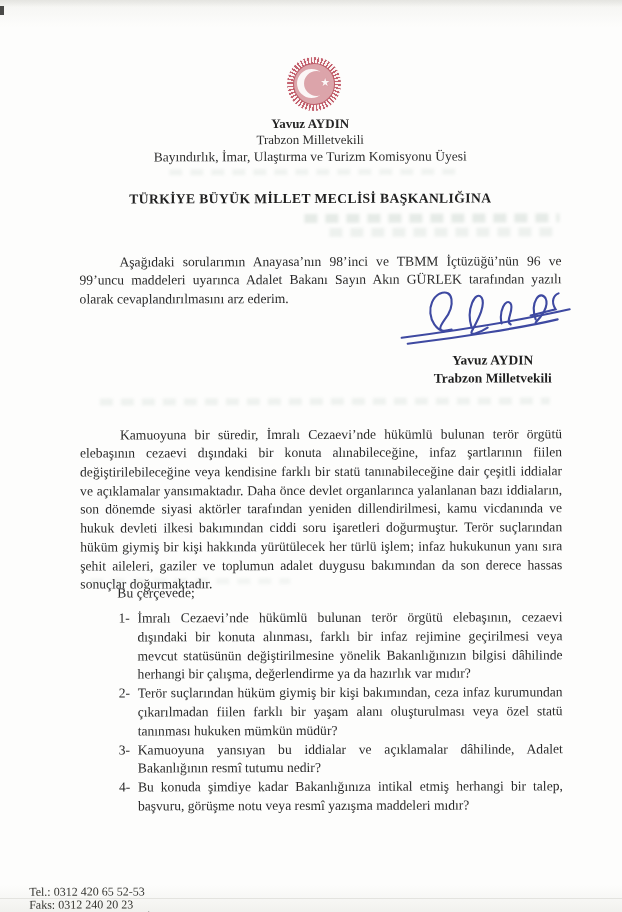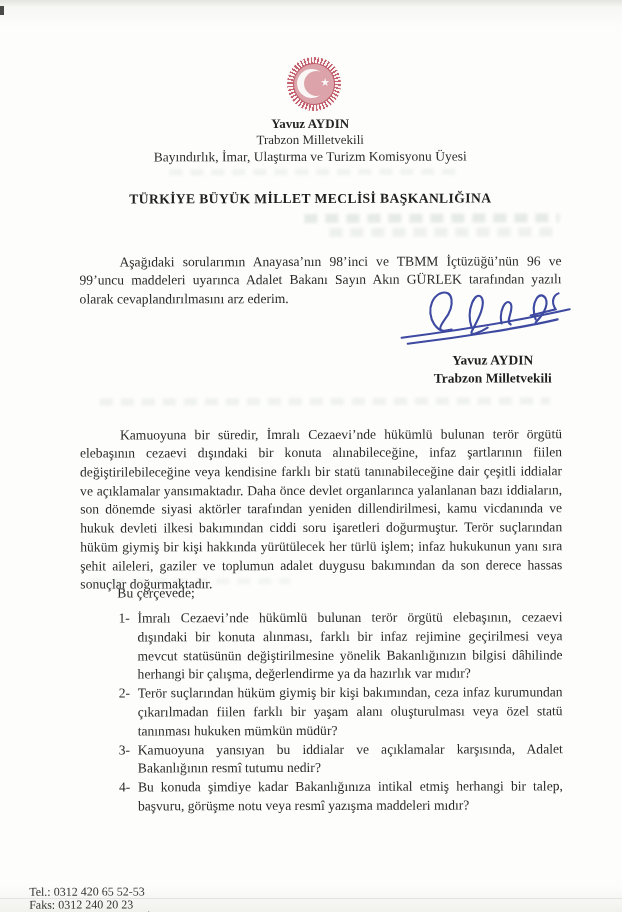--- a/index.html
+++ b/index.html
@@ -130,21 +130,21 @@
       <li class="q-item">
         <span class="q-num">1-</span>
         <span class="q-text">İmralı Cezaevi’nde hükümlü bulunan terör örgütü elebaşının, cezaevi dışındaki bir konuta alınması, farklı bir infaz rejimine geçirilmesi veya mevcut statüsünün değiştirilmesine yönelik Bakanlığınızın bilgisi dâhilinde herhangi bir çalışma, değerlendirme ya da hazırlık var mıdır?</span>
       </li>
       <li class="q-item">
         <span class="q-num">2-</span>
         <span class="q-text">Terör suçlarından hüküm giymiş bir kişi bakımından, ceza infaz kurumundan çıkarılmadan fiilen farklı bir yaşam alanı oluşturulması veya özel statü tanınması hukuken mümkün müdür?</span>
       </li>
       <li class="q-item">
         <span class="q-num">3-</span>
-        <span class="q-text">Kamuoyuna yansıyan bu iddialar ve açıklamalar karşısında, Adalet Bakanlığının resmî tutumu nedir?</span>
+        <span class="q-text">Kamuoyuna yansıyan bu iddialar ve açıklamalar dâhilinde, Adalet Bakanlığının resmî tutumu nedir?</span>
       </li>
       <li class="q-item">
         <span class="q-num">4-</span>
         <span class="q-text">Bu konuda şimdiye kadar Bakanlığınıza intikal etmiş herhangi bir talep, başvuru, görüşme notu veya resmî yazışma maddeleri mıdır?</span>
       </li>
     </ol>
 
     <div class="footer">
       <div>Tel.: 0312 420 65 52-53</div>
       <div>Faks: 0312 240 20 23</div>

